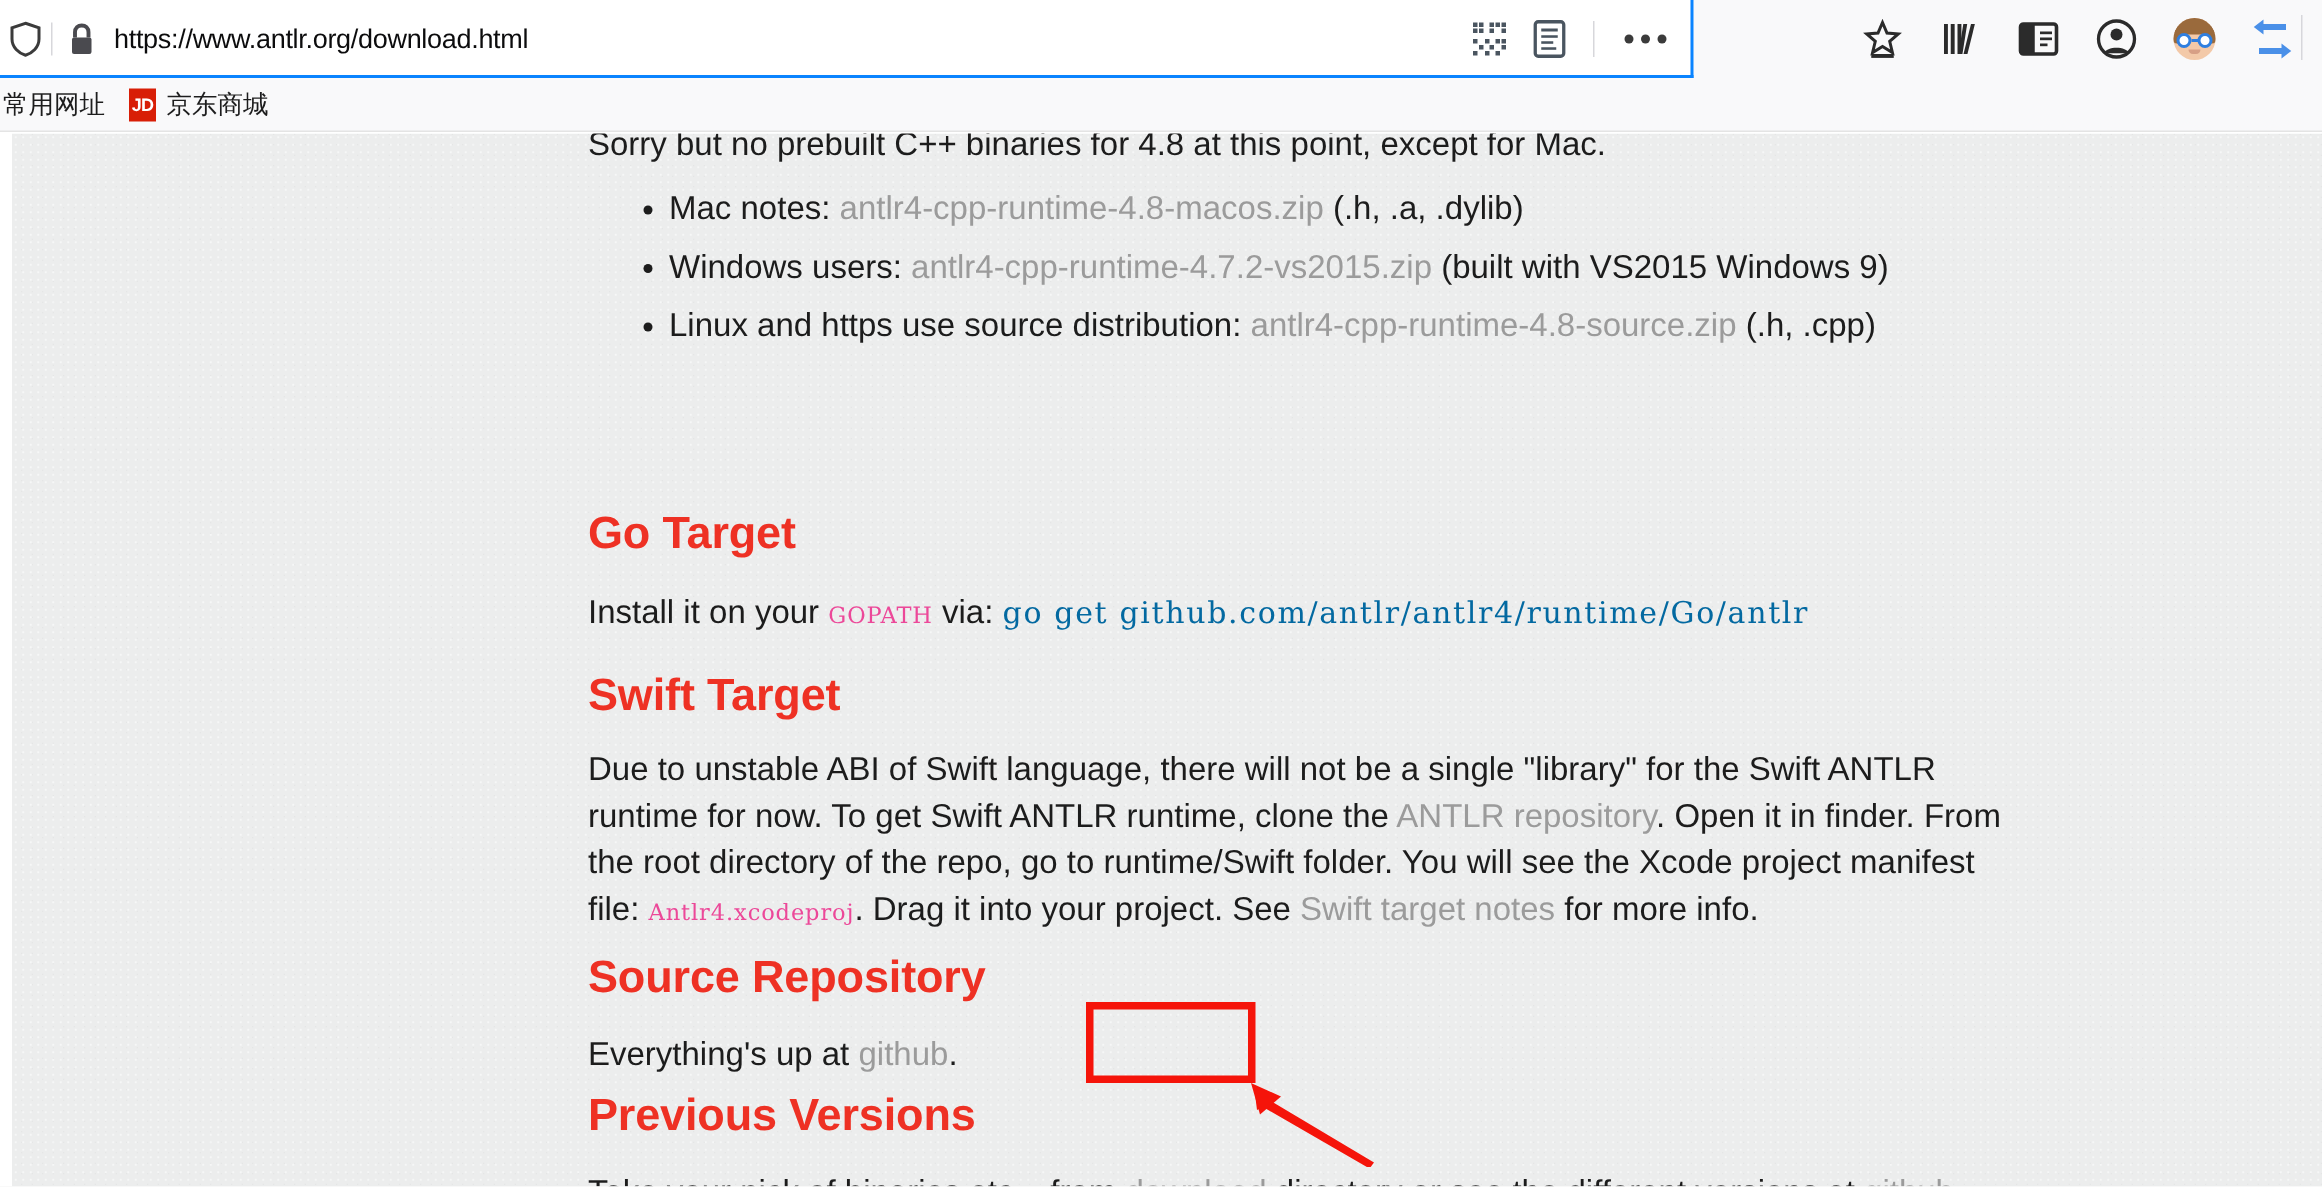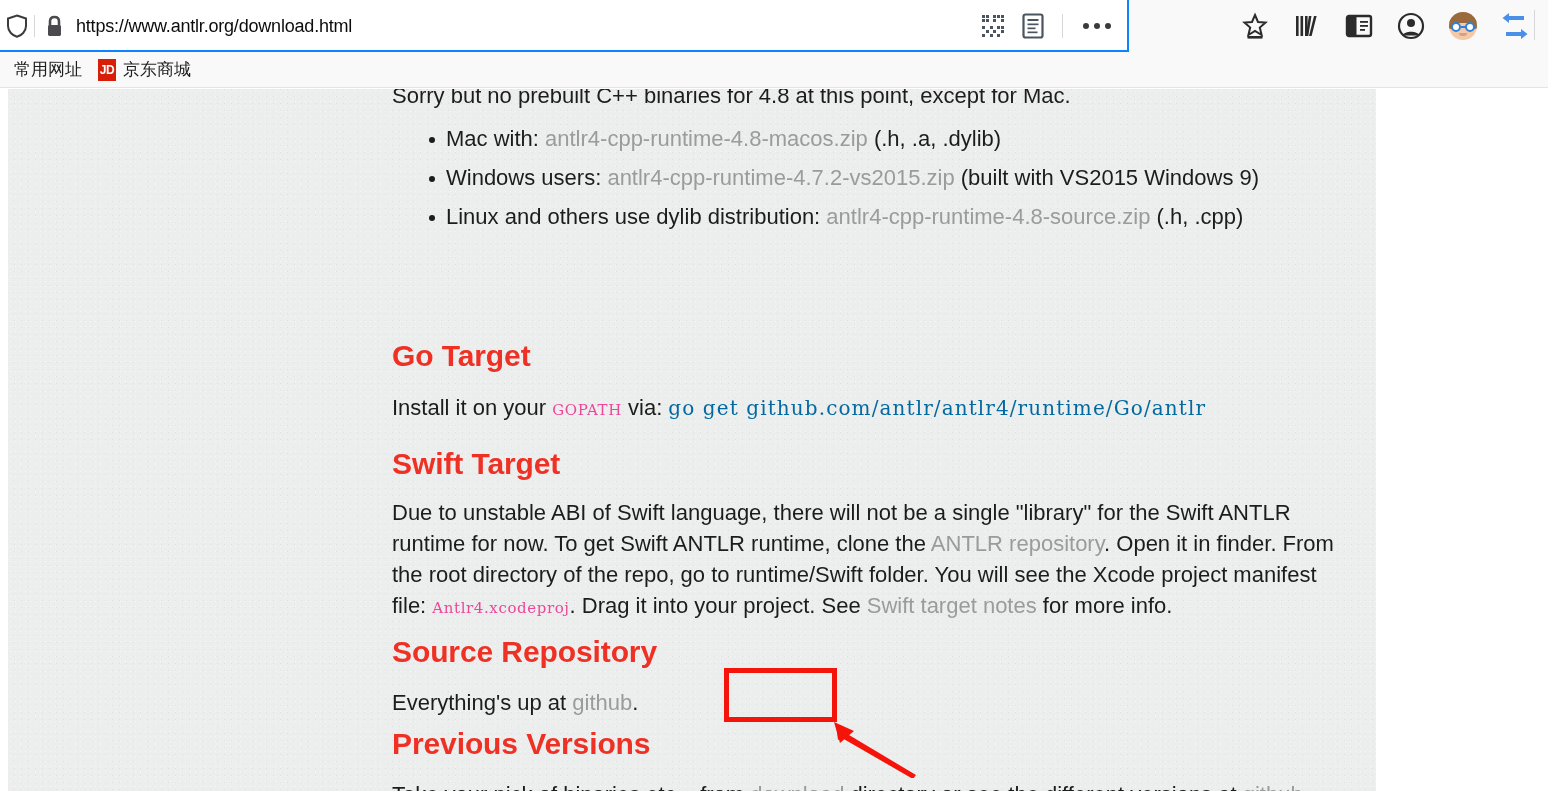--- a/index.html
+++ b/index.html
@@ -212,21 +212,21 @@
 
   
   .bookmarks {
     position: absolute;
     left: 0; top: 52px;
     width: 1548px;
     height: 36px;
     background: #f9f9fa;
     display: flex;
     align-items: center;
-    padding-left: 12px;
+    padding-left: 0;
     box-sizing: border-box;
     border-bottom: 1px solid #e4e4e4;
   }
   .bm-item {
     display: flex;
     align-items: center;
     gap: 7px;
     padding: 3px 8px;
     font-size: 17px;
     color: #1d1d1d;
@@ -244,21 +244,21 @@
     align-items: center;
     justify-content: center;
     letter-spacing: -0.5px;
     font-family: "Liberation Sans", sans-serif;
   }
 
   
   .viewport {
     position: absolute;
     left: 0; top: 89px;
-    width: 1376px;
+    width: 1548px;
     height: 702px;
     overflow: hidden;
     background: #ffffff;
   }
   .page-bg {
     position: absolute;
     left: 8px; top: 0;
     width: 1540px;
     height: 702px;
     background-color: #eceded;
@@ -520,27 +520,27 @@
 
   <div class="viewport">
     <div class="page-bg"></div>
 
     <div class="content">
 
       <div class="line-clipped">Sorry but no prebuilt C++ binaries for 4.8 at this point, except for Mac.</div>
 
       <ul class="blist">
         <li>
-          <span>Mac with: </span><a class="gl" href="#">antlr4-cpp-runtime-4.8-macos.zip</a><span> (.h, .a, .dylib)</span>
+          <span>Mac notes: </span><a class="gl" href="#">antlr4-cpp-runtime-4.8-macos.zip</a><span> (.h, .a, .dylib)</span>
         </li>
         <li>
           <span>Windows users: </span><a class="gl" href="#">antlr4-cpp-runtime-4.7.2-vs2015.zip</a><span> (built with VS2015 Windows 9)</span>
         </li>
         <li>
-          <span>Linux and others use dylib distribution: </span><a class="gl" href="#">antlr4-cpp-runtime-4.8-source.zip</a><span> (.h, .cpp)</span>
+          <span>Linux and https use source distribution: </span><a class="gl" href="#">antlr4-cpp-runtime-4.8-source.zip</a><span> (.h, .cpp)</span>
         </li>
       </ul>
 
       <h3 class="sec" id="go-heading">Go Target</h3>
       <p class="para" id="go-para">
         <span>Install it on your </span><code>GOPATH</code><span> via: </span><span class="mono-lg">go get github.com/antlr/antlr4/runtime/Go/antlr</span>
       </p>
 
       <h3 class="sec" id="swift-heading">Swift Target</h3>
       <p class="para" id="swift-para">

